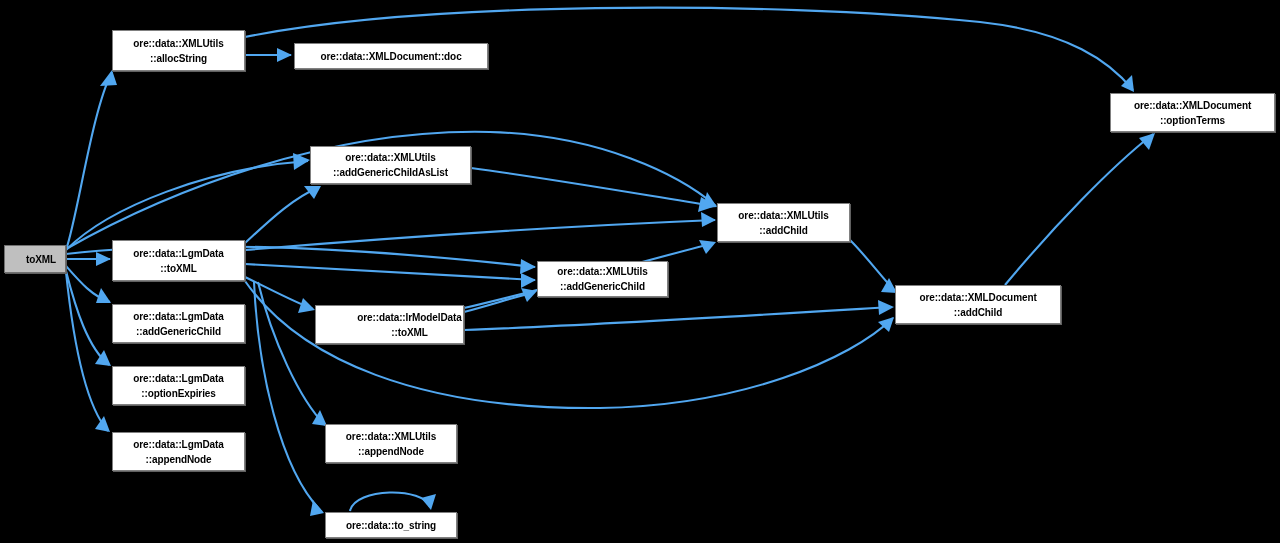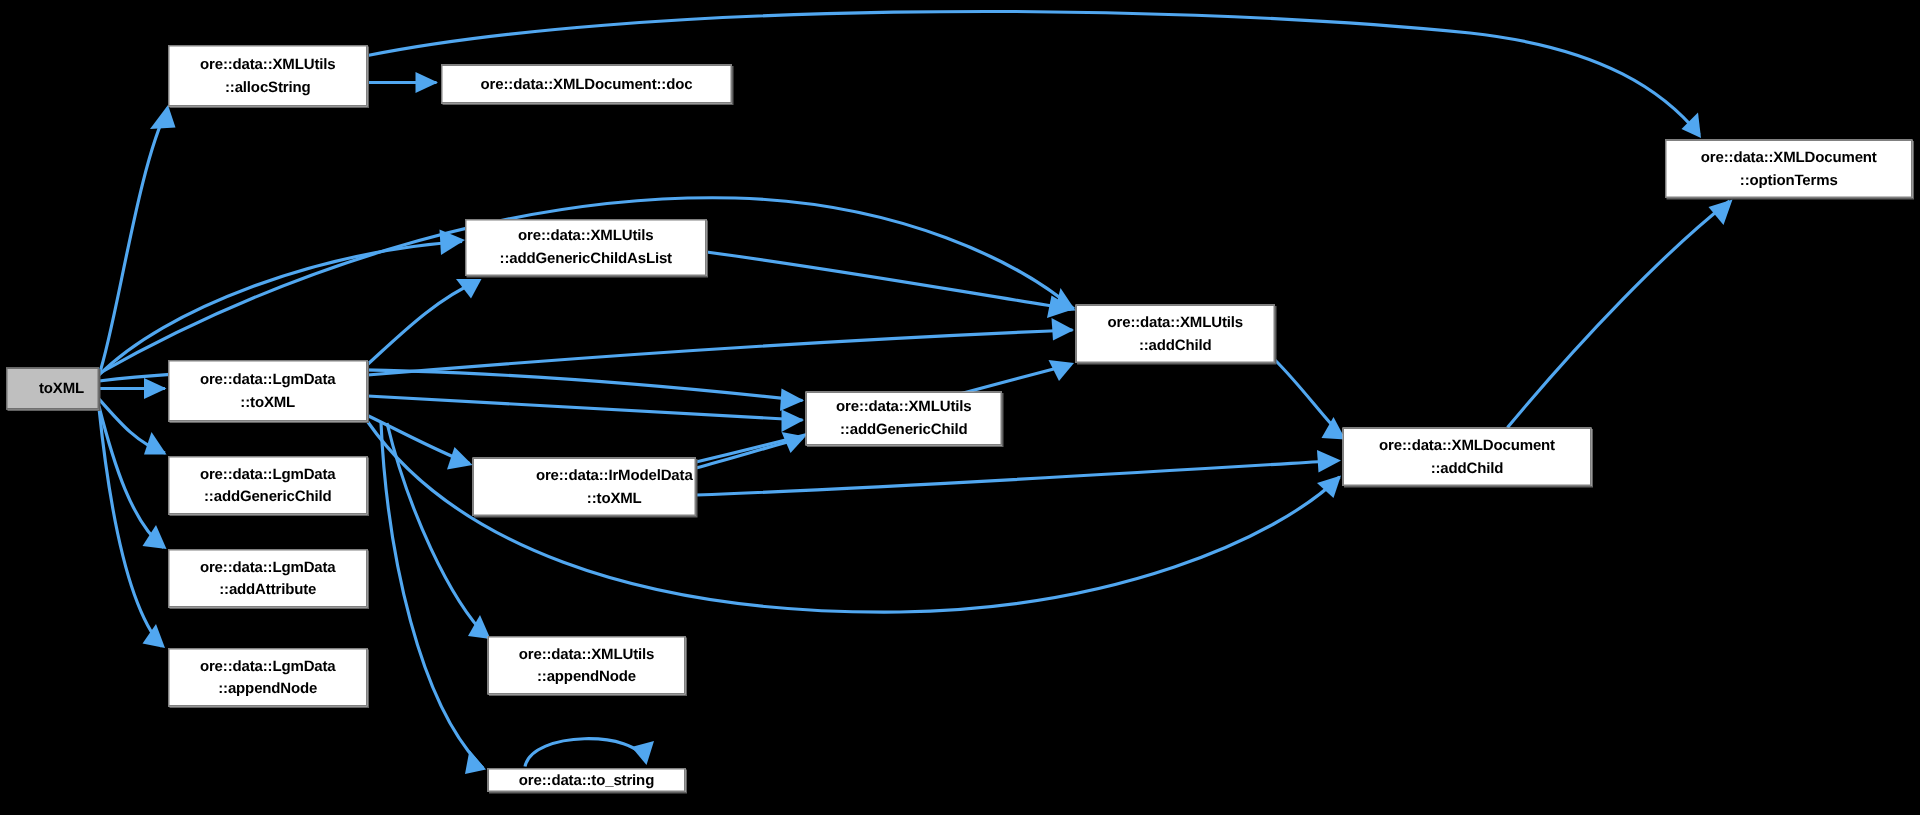--- a/index.html
+++ b/index.html
@@ -190,30 +190,30 @@
     <span class="l">::addGenericChild</span>
   </div>
 
   <div class="node" style="left:315px;top:305px;width:149px;height:39px;padding-left:40px;">
     <span class="l">ore::data::IrModelData</span>
     <span class="l">::toXML</span>
   </div>
 
   <div class="node" style="left:112px;top:366px;width:133px;height:39px;">
     <span class="l">ore::data::LgmData</span>
-    <span class="l">::addAttribute</span>
+    <span class="l">::optionExpiries</span>
   </div>
 
   <div class="node" style="left:325px;top:424px;width:132px;height:39px;">
     <span class="l">ore::data::XMLUtils</span>
     <span class="l">::appendNode</span>
   </div>
 
   <div class="node" style="left:112px;top:432px;width:133px;height:39px;">
     <span class="l">ore::data::LgmData</span>
     <span class="l">::appendNode</span>
   </div>
 
-  <div class="node" style="left:325px;top:512px;width:132px;height:16px;">
+  <div class="node" style="left:325px;top:512px;width:132px;height:26px;">
     <span class="l">ore::data::to_string</span>
   </div>
 
 </div>
 
 </body></html>

